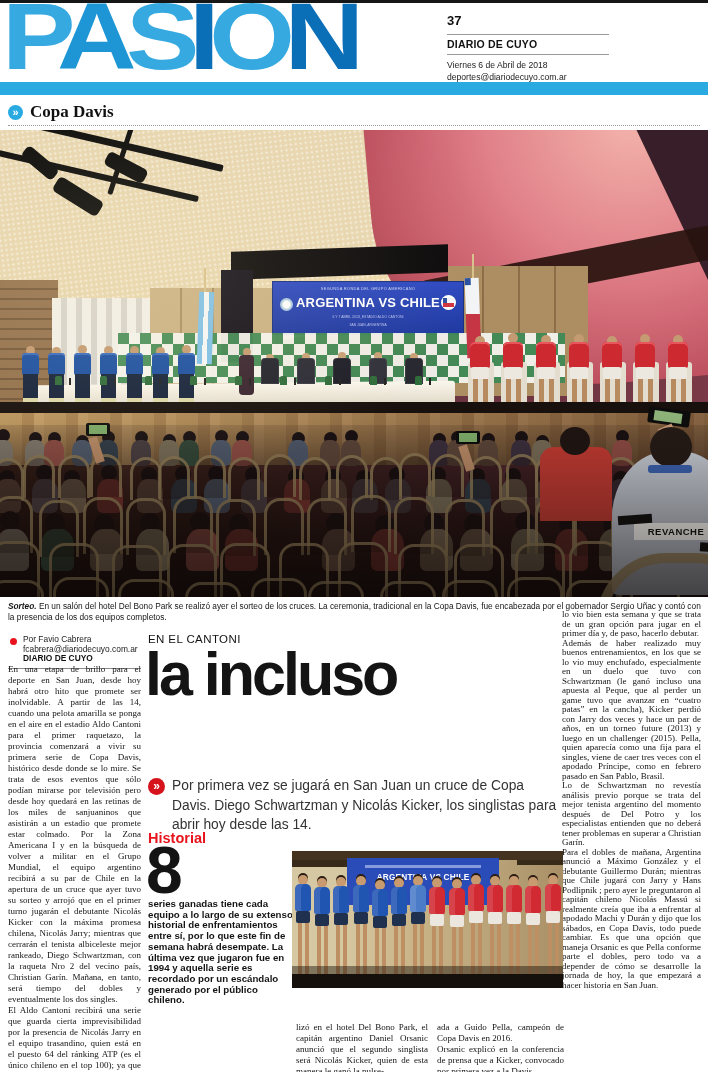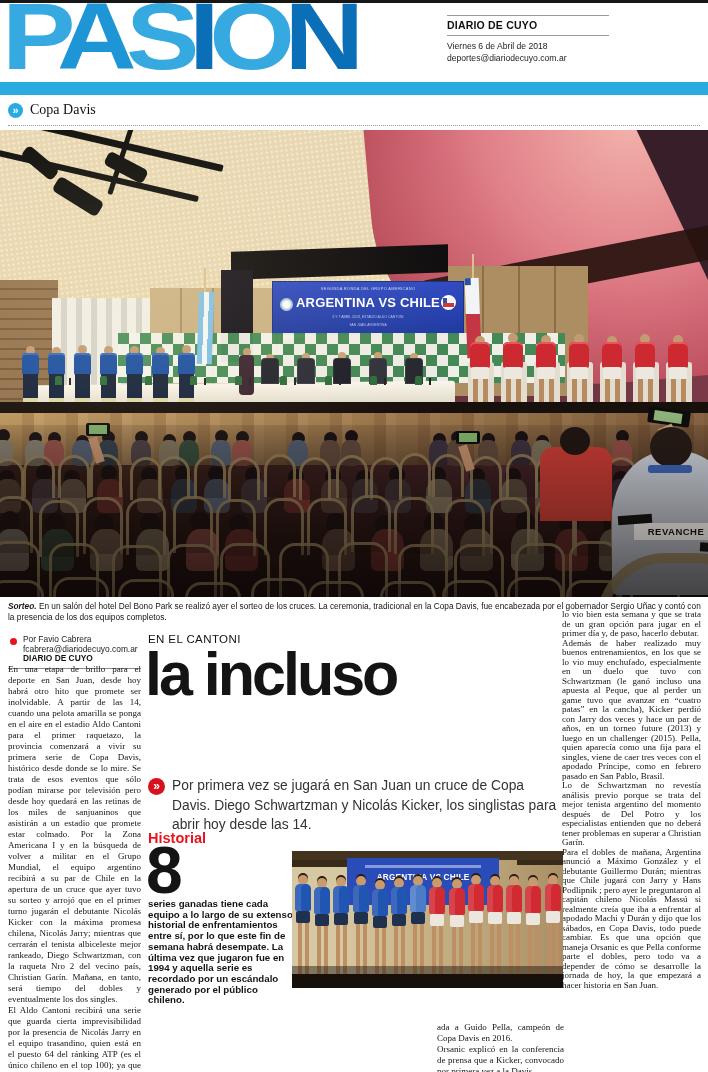--- a/index.html
+++ b/index.html
@@ -16,21 +16,21 @@
   .mast-rule{border-top:1px solid #9a9a9a;margin:2px 0 3px 0;}
   .mast-paper{font-size:10.5px;font-weight:bold;letter-spacing:.2px;padding-bottom:2px;}
   .mast-date{font-size:8.6px;color:#222;padding-top:2px;}
   .mast-mail{font-size:8.6px;color:#222;padding-top:2px;}
   .cyan-bar{left:0;top:82px;width:708px;height:13px;background:#29abe2;}
 
   
   .section-head{left:8px;top:102px;display:flex;align-items:center;gap:7px;}
   .chip{width:15px;height:15px;border-radius:50%;background:#29abe2;color:#fff;
         font-weight:bold;font-size:11px;line-height:15px;text-align:center;}
-  .section-label{font-family:"Liberation Serif",serif;font-weight:normal;font-size:14px;}
+  .section-label{font-family:"Liberation Serif",serif;font-weight:bold;font-size:17px;}
   .dotted-rule{left:8px;top:125px;width:692px;border-top:1px dotted #9a9a9a;}
 
   
   .photo{left:0;top:130px;width:708px;height:467px;overflow:hidden;
          background:linear-gradient(100deg,#46281f 0%,#57302a 35%,#6b3440 65%,#7c3a48 100%);}
   .photo *{position:absolute;}
   .ceiling{left:-80px;top:-70px;width:620px;height:285px;transform:rotate(-7deg);
            background:#e7d6b0;border-radius:0 0 45% 25% / 0 0 130px 90px;
            box-shadow:0 18px 55px 8px rgba(255,205,110,.55), inset 0 -28px 45px rgba(255,225,160,.85);}
   .ceiling-tex{left:0;top:0;right:0;bottom:0;border-radius:inherit;
@@ -144,20 +144,21 @@
 </style>
 </head>
 <body>
 
 <div class="page">
 
   <div class="abs top-rule"></div>
 
   <div class="abs logo"><span style="color: rgb(54, 169, 225);">P</span><span style="color: rgb(30, 150, 213);">A</span><span style="color: rgb(54, 169, 225);">S</span><span style="color: rgb(11, 111, 184);">I</span><span style="color: rgb(54, 169, 225);">Ó</span><span style="color: rgb(11, 111, 184);">N</span></div>
   <div class="abs mast-right">
+    <div class="mast-num">37</div>
     <div class="mast-rule"></div>
     <div class="mast-paper">DIARIO DE CUYO</div>
     <div class="mast-rule"></div>
     <div class="mast-date">Viernes 6 de Abril de 2018</div>
     <div class="mast-mail">deportes@diariodecuyo.com.ar</div>
   </div>
   <div class="abs cyan-bar"></div>
 
   <div class="abs section-head">
     <span class="chip">»</span>
@@ -622,16 +623,17 @@
         <div style="position: absolute; left: 255.6px; top: 24px; width: 10px; height: 10px; border-radius: 50%; background: rgb(199, 155, 111); box-shadow: rgba(0, 0, 0, 0) 0px -6px 0px inset, rgb(42, 28, 18) 0px -2px 0px;"></div>
         <div style="position: absolute; left: 252.6px; top: 33px; width: 16px; height: 27px; border-radius: 5px 5px 2px 2px; background: rgb(210, 42, 50); box-shadow: rgba(255, 255, 255, 0.12) 6px 0px 0px inset;"></div>
         <div style="position: absolute; left: 253.6px; top: 60px; width: 14px; height: 12px; background: rgb(235, 231, 222); border-radius: 2px;"></div>
         <div style="position: absolute; left: 255.6px; top: 72px; width: 4px; height: 80px; background: rgb(189, 143, 99);"></div>
         <div style="position: absolute; left: 262.6px; top: 72px; width: 4px; height: 80px; background: rgb(189, 143, 99);"></div>
       </div>
     <div class="p2-shadow"></div>
     <div class="p2-floor"></div>
   </div>
 
+  <div class="abs serifcol bcol bcol-b">lizó en el hotel Del Bono Park, el capitán argentino Daniel Orsanic anunció que el segundo singlista será Nicolás Kicker, quien de esta manera le ganó la pulse-</div>
   <div class="abs serifcol bcol bcol-c">ada a Guido Pella, campeón de Copa Davis en 2016.
 Orsanic explicó en la conferencia de prensa que a Kicker, convocado por primera vez a la Davis,</div>
 
 </div>
 
 </body></html>

